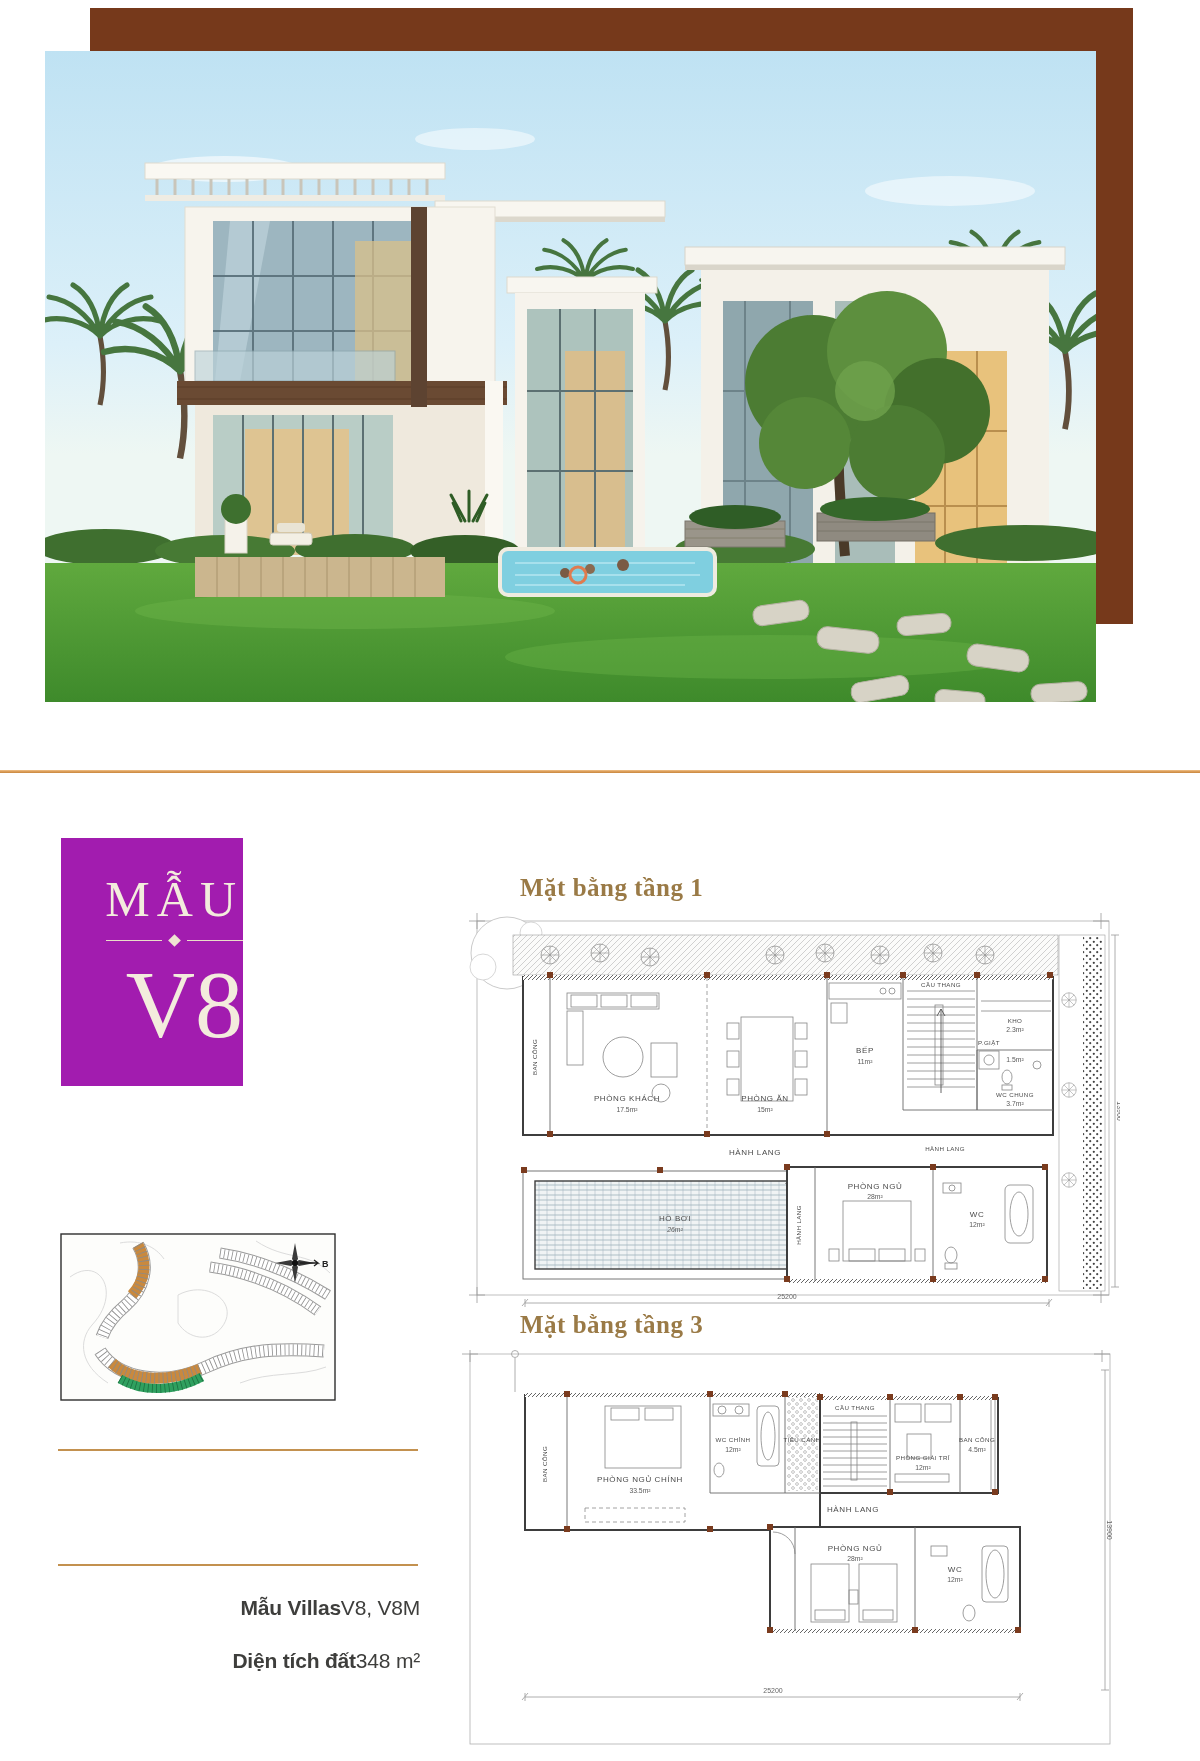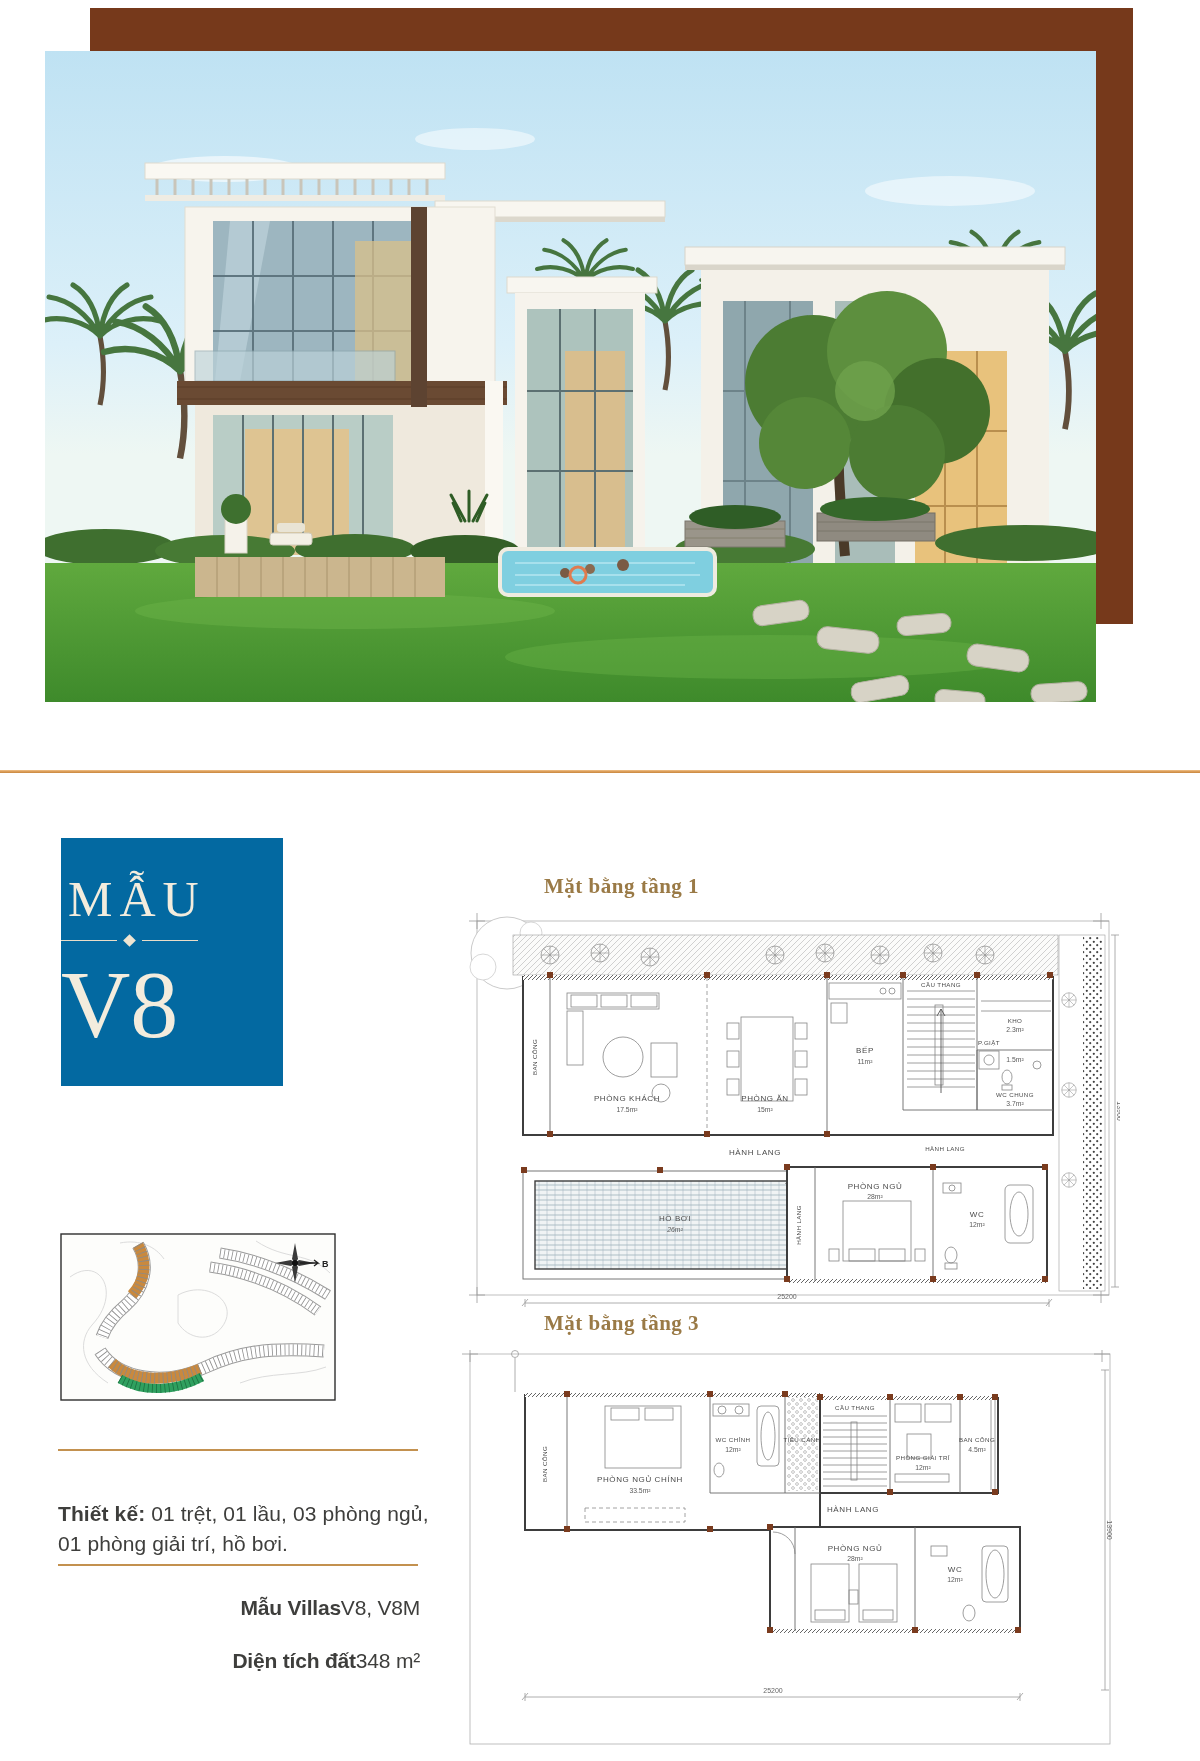--- a/index.html
+++ b/index.html
@@ -8,30 +8,30 @@
   .abs{position:absolute}
   
   .hero-backdrop{left:90px;top:8px;width:1043px;height:616px;background:#76391B}
   .hero-photo{left:45px;top:51px;width:1051px;height:651px;display:block}
   
   .divider-full{left:0;top:770px;width:1200px;height:3px;
     background:linear-gradient(180deg,#f0c28a 0%,#d99a55 55%,#c9883f 100%)}
   .divider-sm{left:58px;width:360px;height:2px;background:#C3914F}
   #dv2{top:1449px}#dv3{top:1564px}
   
-  .badge{left:61px;top:838px;width:222px;height:248px;background:#0369a1;color:#f3ecdd;
-    display:flex;flex-direction:column;align-items:flex-start;justify-content:center;text-align:center}
+  .badge{left:61px;top:838px;width:182px;height:248px;background:#a21caf;color:#f3ecdd;
+    display:flex;flex-direction:column;align-items:flex-end;justify-content:center;text-align:center}
   .badge-title{font-family:"Liberation Serif",serif;font-size:50px;letter-spacing:7px;margin-left:7px;line-height:1.15}
   .badge-orn{display:flex;align-items:center;gap:8px;margin:8px 0 12px}
   .badge-orn .ln{width:56px;height:1px;background:#e9ddc8}
   .badge-orn .dm{width:9px;height:9px;background:#efe5d2;transform:rotate(45deg)}
   .badge-code{font-family:"Liberation Serif",serif;font-size:96px;line-height:1}
   
-  .plan-title{position:absolute;left:544px;font-family:"Liberation Serif",serif;font-weight:bold;
-    font-size:21px;color:#9A7A46;letter-spacing:.5px}
+  .plan-title{position:absolute;left:520px;font-family:"Liberation Serif",serif;font-weight:bold;
+    font-size:25px;color:#9A7A46;letter-spacing:.5px}
   #pt1{top:874px}#pt2{top:1311px}
   .plan-svg{position:absolute;left:455px;width:665px}
   #plan1{top:905px;height:410px}
   #plan2{top:1350px;height:411px}
   
   .sitemap{left:60px;top:1233px;width:276px;height:168px}
   
   .design-note{left:58px;top:1478px;width:430px;font-size:21px;line-height:1.45;color:#3E3E3C;letter-spacing:.1px}
   .design-note .b{font-weight:bold}
   .spec{left:58px;width:362px;display:flex;justify-content:flex-end;align-items:baseline;
@@ -516,24 +516,20 @@
       <path d="M235,10 L238,26 L235,30 L232,26 Z M235,50 L238,34 L235,30 L232,34 Z
                M215,30 L231,33 L235,30 L231,27 Z M255,30 L239,33 L235,30 L239,27 Z" fill="#3a3a3a"></path>
       <circle cx="235" cy="30" r="3" fill="#111"></circle>
       <path d="M240,30 H258 l-4,-3 m4,3 l-4,3" stroke="#222" stroke-width="1.4" fill="none"></path>
       <text x="262" y="34" font-size="9" font-weight="bold" fill="#222" font-family="Liberation Sans, sans-serif">B</text>
     </g>
   </svg>
 
   <div class="abs divider-sm" id="dv2"></div>
 
-  <p class="abs design-note">
-    <span class="b">Thiết kế:</span><span> 01 trệt, 01 lầu, 03 phòng ngủ,</span><br>
-    <span>01 phòng giải trí, hồ bơi.</span>
-  </p>
 
   <div class="abs divider-sm" id="dv3"></div>
 
   <div class="abs spec" id="sp0">
     <span class="lb">Mẫu Villas</span>
     <span class="vl">V8, V8M</span>
   </div>
   <div class="abs spec" id="sp1">
     <span class="lb">Diện tích đất</span>
     <span class="vl">348 m²</span>

